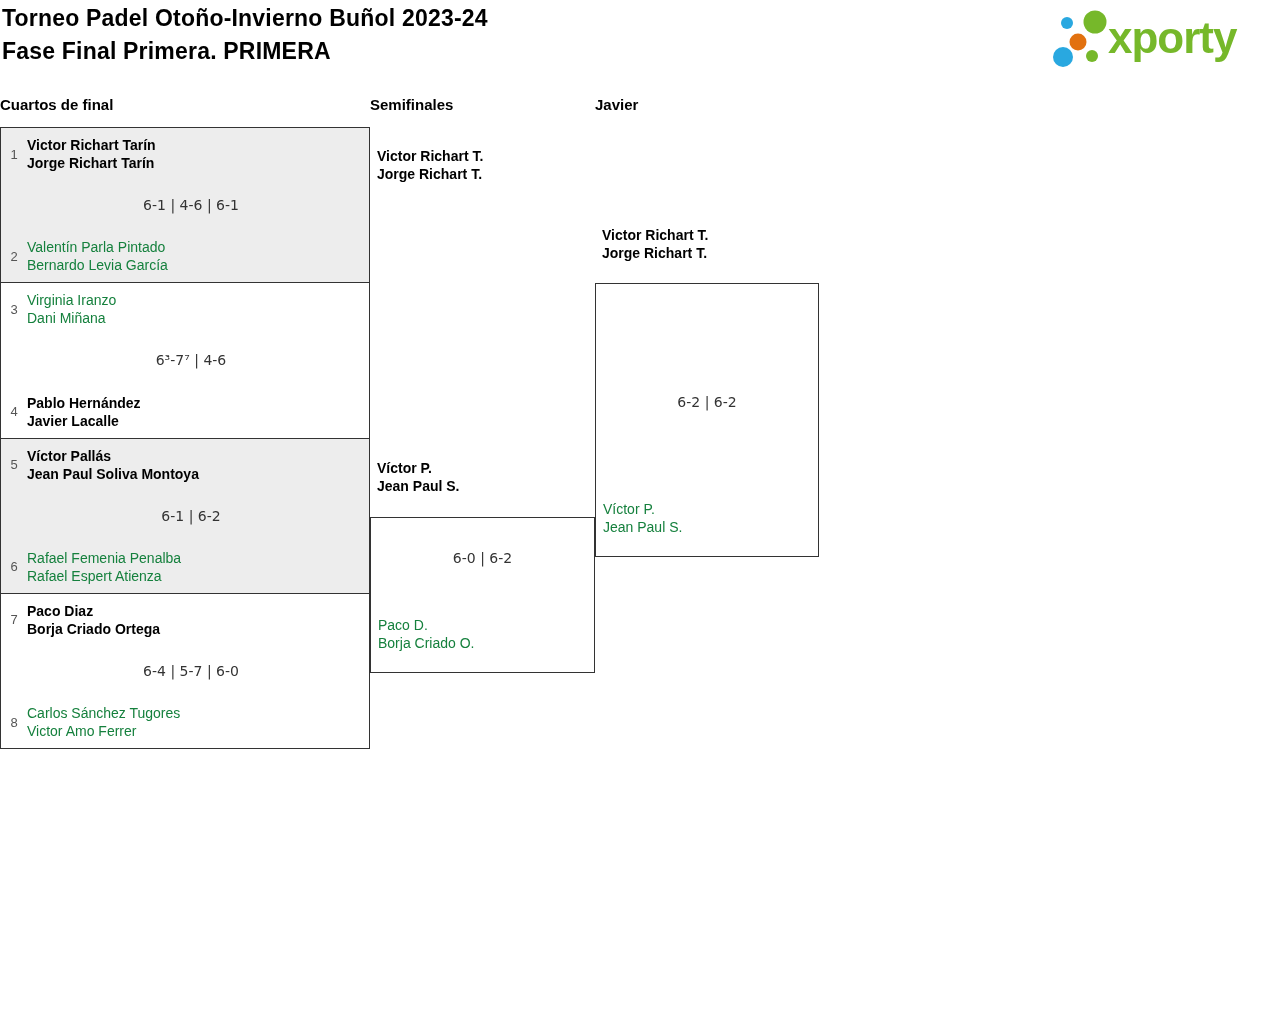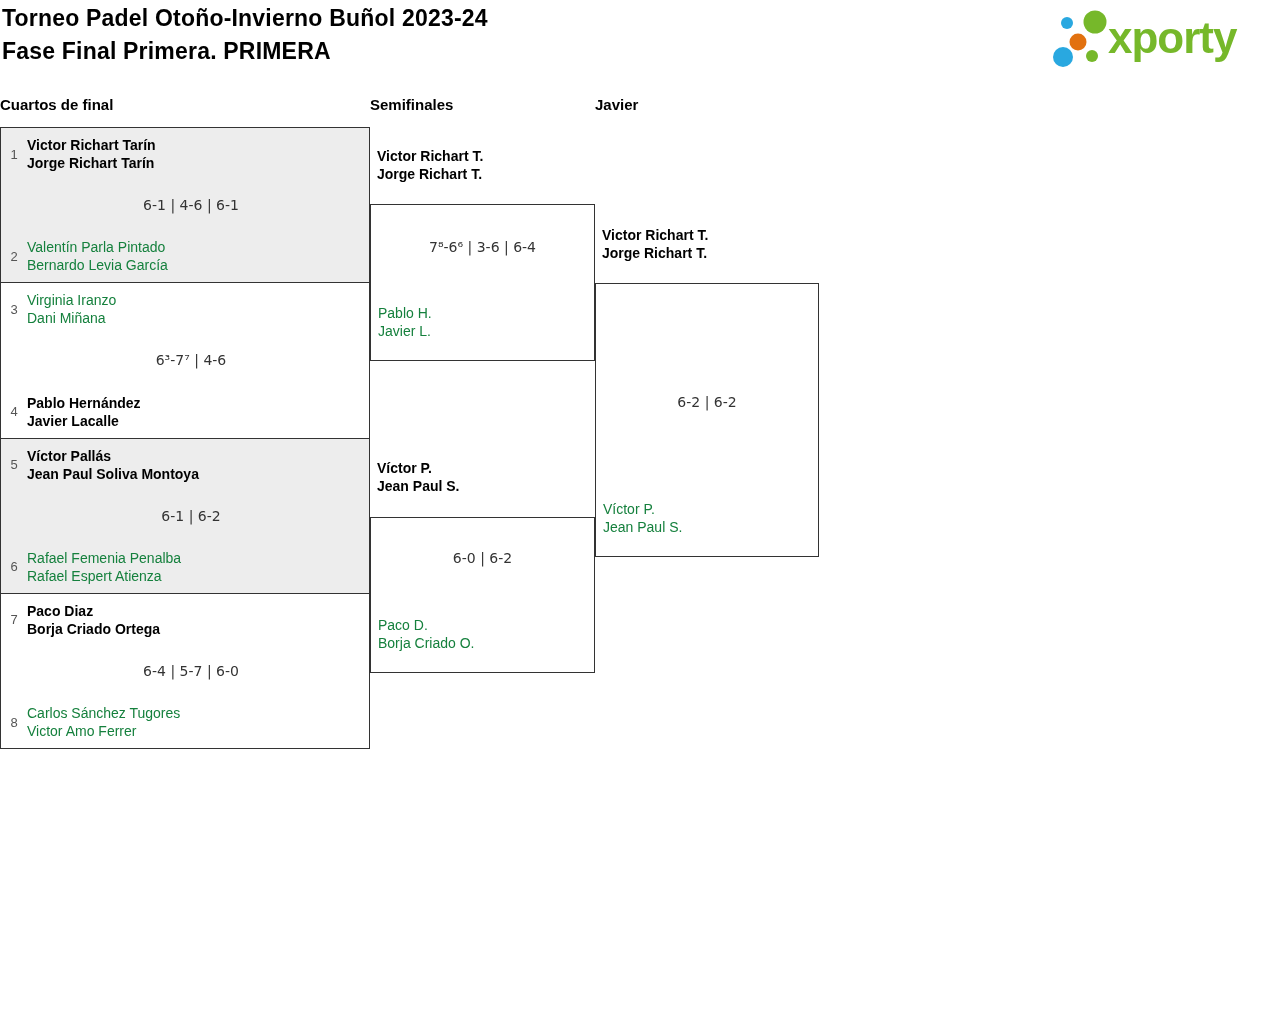--- a/index.html
+++ b/index.html
@@ -170,27 +170,20 @@
         </div>
       </div>
     </div>
 
   </div>
 
   <div class="float-team ft-sf1 names winner">
     <div>Victor Richart T.</div>
     <div>Jorge Richart T.</div>
   </div>
-  <div class="adv-box sf1">
-    <div class="box-score">7⁸-6⁶ | 3-6 | 6-4</div>
-    <div class="box-bottom-team names">
-      <div>Pablo H.</div>
-      <div>Javier L.</div>
-    </div>
-  </div>
 
   <div class="float-team ft-sf2 names winner">
     <div>Víctor P.</div>
     <div>Jean Paul S.</div>
   </div>
   <div class="adv-box sf2">
     <div class="box-score">6-0 | 6-2</div>
     <div class="box-bottom-team names">
       <div>Paco D.</div>
       <div>Borja Criado O.</div>

